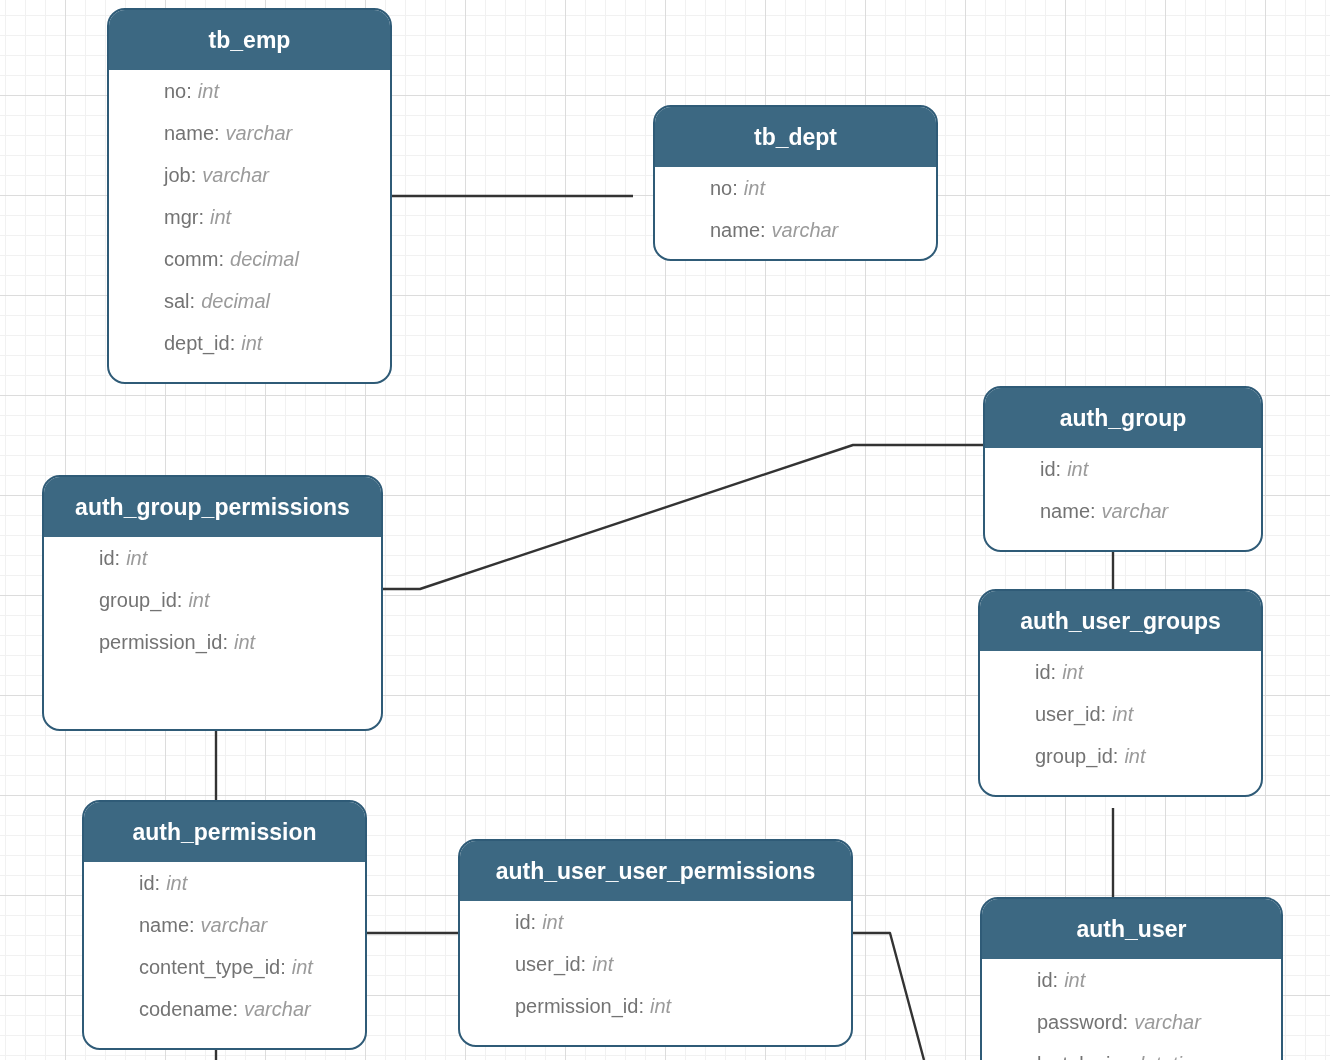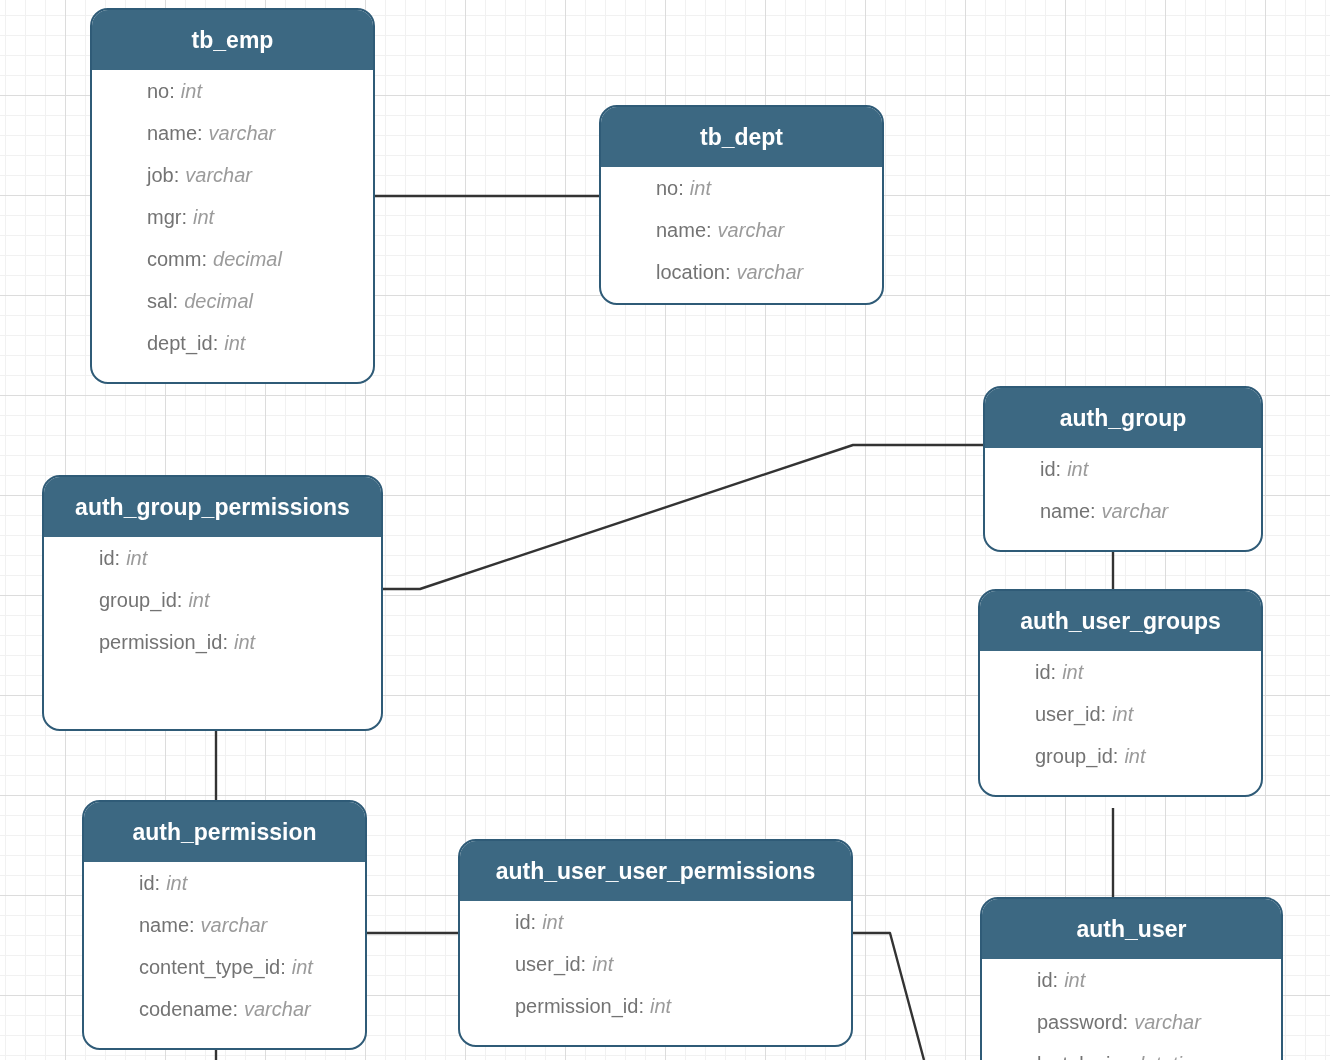--- a/index.html
+++ b/index.html
@@ -76,33 +76,33 @@
       <polyline points="375,196 633,196"></polyline>
       <polyline points="382,589 420,589 853,445 983,445"></polyline>
       <polyline points="1113,514 1113,604"></polyline>
       <polyline points="216,681 216,802"></polyline>
       <polyline points="367,933 458,933"></polyline>
       <polyline points="853,933 890,933 924,1060"></polyline>
       <polyline points="1113,808 1113,899"></polyline>
       <polyline points="216,1048 216,1060"></polyline>
     </svg>
 
-<div class="table" style="left: 90px; top: 8px; width: 285px; height: 376px;">
+<div class="table" style="left: 107px; top: 8px; width: 285px; height: 376px;">
       <div class="thead">tb_emp</div>
       <div class="tbody">
         <div class="trow"><span class="fname">no</span><span class="ftype">int</span></div>
         <div class="trow"><span class="fname">name</span><span class="ftype">varchar</span></div>
         <div class="trow"><span class="fname">job</span><span class="ftype">varchar</span></div>
         <div class="trow"><span class="fname">mgr</span><span class="ftype">int</span></div>
         <div class="trow"><span class="fname">comm</span><span class="ftype">decimal</span></div>
         <div class="trow"><span class="fname">sal</span><span class="ftype">decimal</span></div>
         <div class="trow"><span class="fname">dept_id</span><span class="ftype">int</span></div>
       </div>
     </div>
-    <div class="table" style="left: 599px; top: 105px; width: 285px; height: 200px;">
+    <div class="table" style="left: 653px; top: 105px; width: 285px; height: 156px;">
       <div class="thead">tb_dept</div>
       <div class="tbody">
         <div class="trow"><span class="fname">no</span><span class="ftype">int</span></div>
         <div class="trow"><span class="fname">name</span><span class="ftype">varchar</span></div>
         <div class="trow"><span class="fname">location</span><span class="ftype">varchar</span></div>
       </div>
     </div>
     <div class="table" style="left: 983px; top: 350px; width: 280px; height: 166px; margin-top: 36px;">
       <div class="thead">auth_group</div>
       <div class="tbody">

